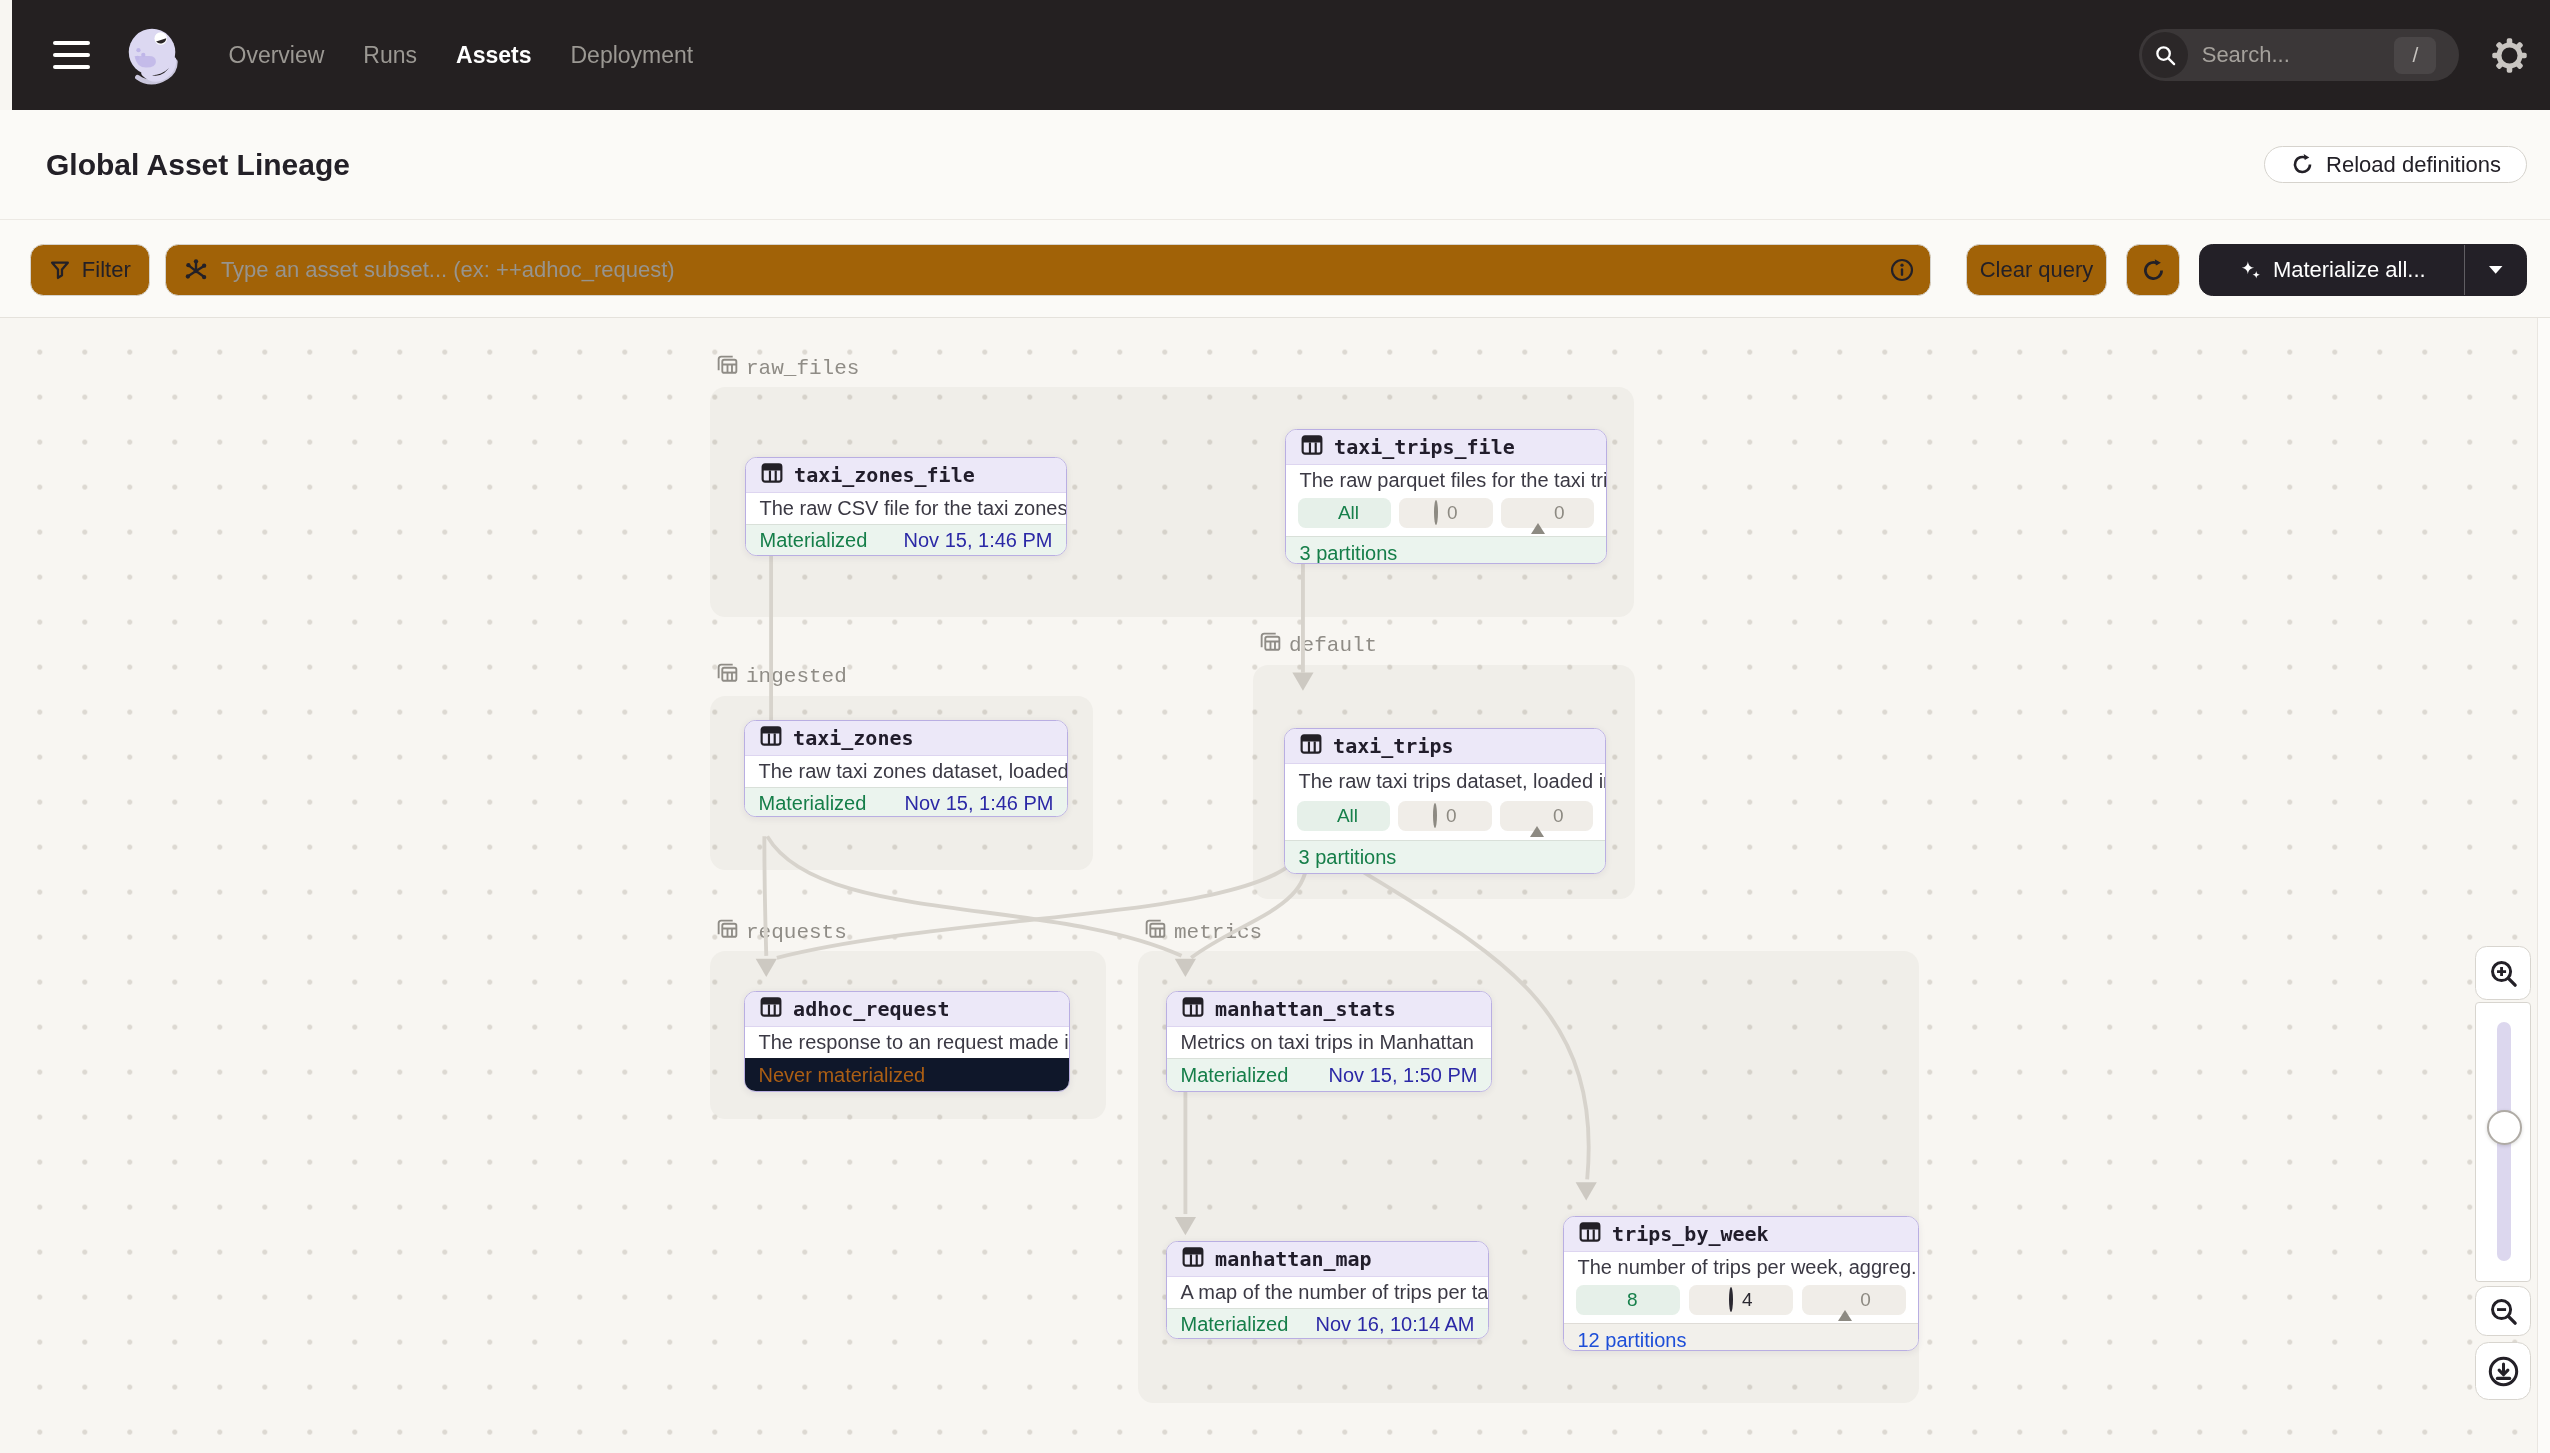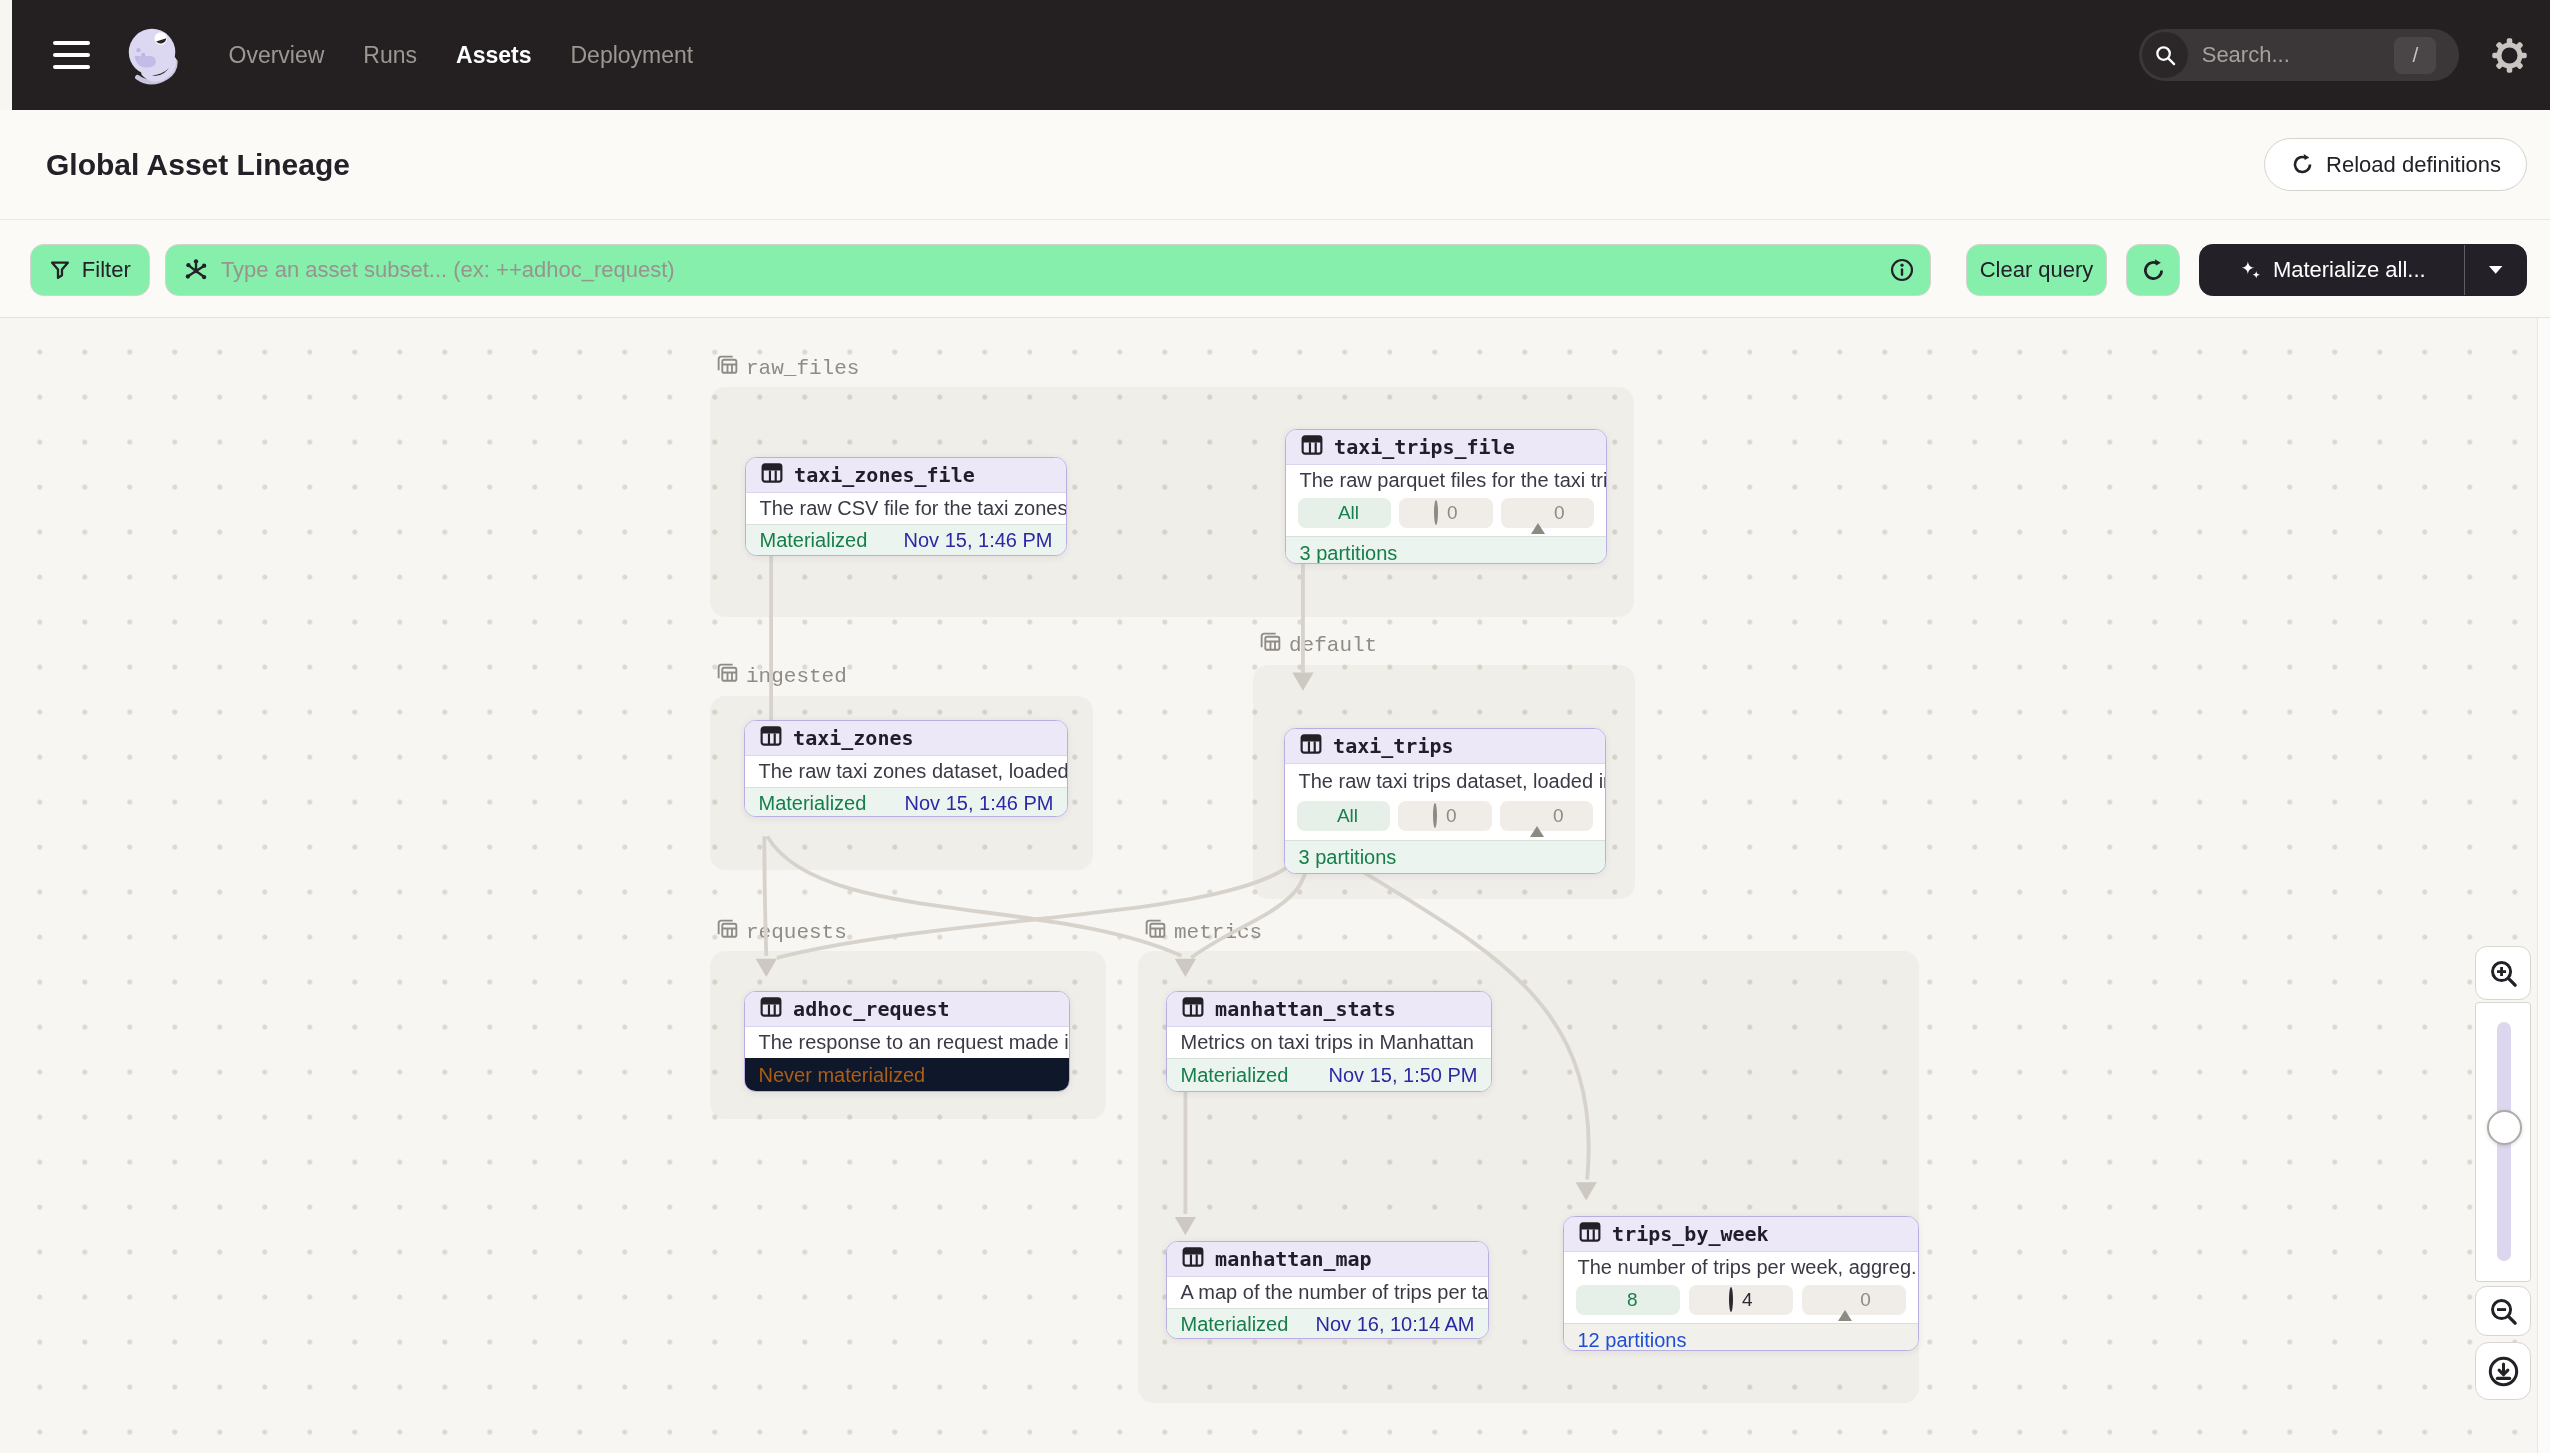--- a/index.html
+++ b/index.html
@@ -23,27 +23,27 @@
                   margin-left:13.5px; width:164px; font-family:"Liberation Sans", sans-serif; }
   .search-input::placeholder { color:#A5A19C; }
   .slash-badge { position:absolute; right:23px; width:42px; height:37px; border-radius:7.7px; background:#4A4647;
                  color:#C7C4C0; font-size:21px; display:flex; align-items:center; justify-content:center; }
   .gear-btn { margin-left:33px; margin-right:7.7px; cursor:pointer; display:flex; }
 
   
   .header-band { position:absolute; left:0; top:110px; width:2550px; height:110px; background:#FBFAF7;
                  border-bottom:1px solid #ECE9E4; display:flex; align-items:center; padding:0 23px 0 46px; z-index:40; }
   .page-title { font-size:30px; font-weight:bold; color:#232027; }
-  .reload-btn { margin-left:auto; height:53px; padding:0 25px; border-radius:27px; background:#FFFFFF;
+  .reload-btn { margin-left:auto; height:37px; padding:0 25px; border-radius:27px; background:#FFFFFF;
                 border:1px solid #D6D3CD; display:flex; align-items:center; gap:11.6px; font-size:22px; color:#232027; cursor:pointer; }
 
   
   .toolbar-band { position:absolute; left:0; top:220px; width:2550px; height:98px; background:#FBFAF7;
                   border-bottom:1px solid #E5E2DC; z-index:40; }
-  .tb { position:absolute; top:24px; height:52px; border-radius:13.5px; background:#86efac;
+  .tb { position:absolute; top:24px; height:52px; border-radius:13.5px; background:#a16207;
         border:1px solid #D6D3CD; display:flex; align-items:center; font-size:22px; color:#232027; cursor:pointer; }
   .filter-btn { left:30px; width:120px; justify-content:center; gap:9.6px; }
   .query-wrap { left:165px; width:1766px; cursor:text; }
   .query-icon { margin-left:17.3px; display:flex; }
   .query-input { flex:1; border:none; outline:none; background:transparent; font-size:22px; color:#232027;
                  margin-left:11.6px; font-family:"Liberation Sans", sans-serif; }
   .query-input::placeholder { color:#97948E; }
   .info-icon { margin-right:15.4px; display:flex; }
   .clear-btn { left:1966px; width:141px; justify-content:center; }
   .refresh-btn { left:2126px; width:54px; justify-content:center; }

